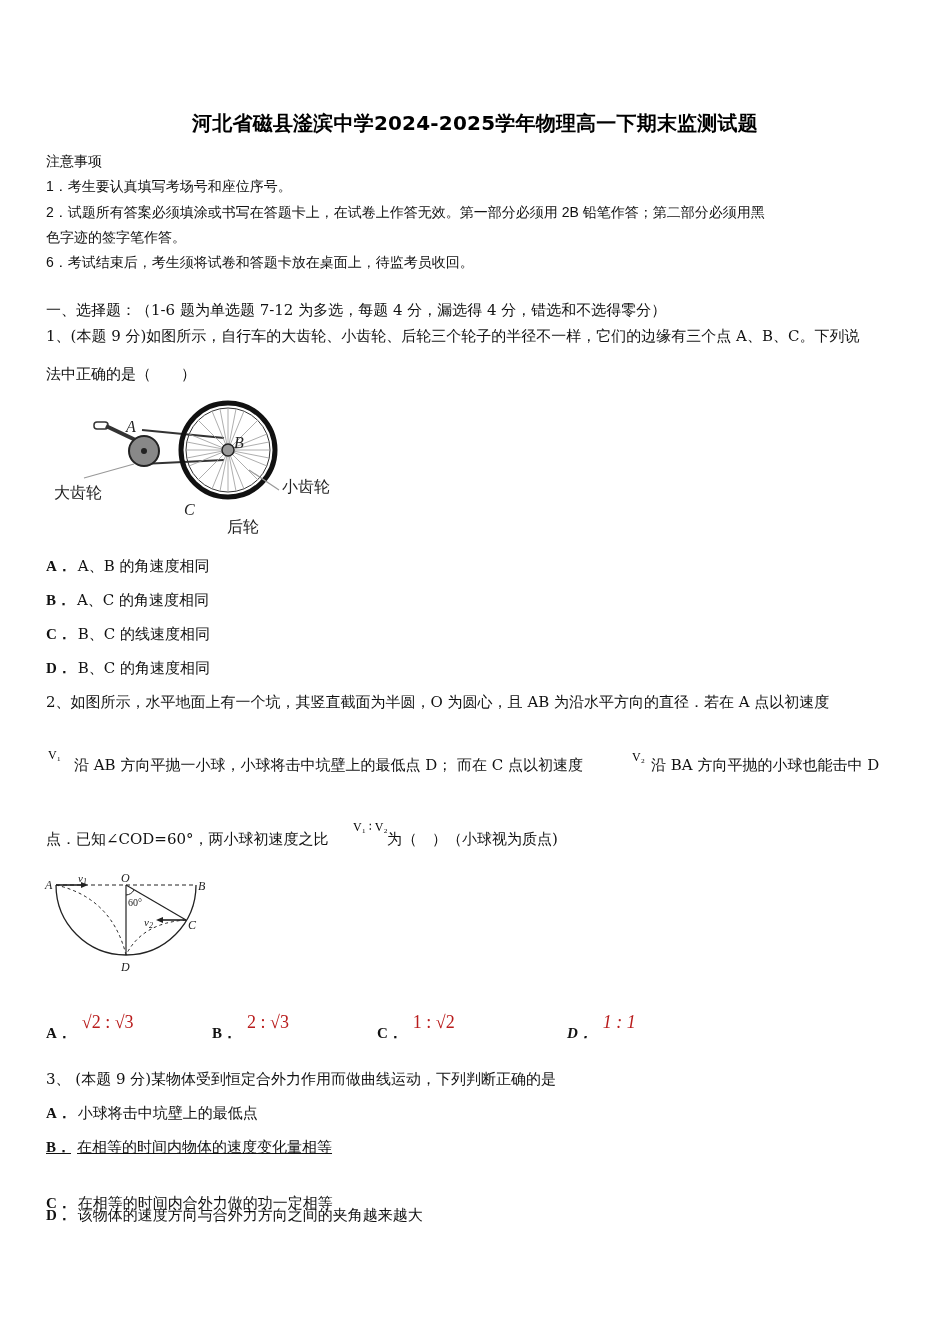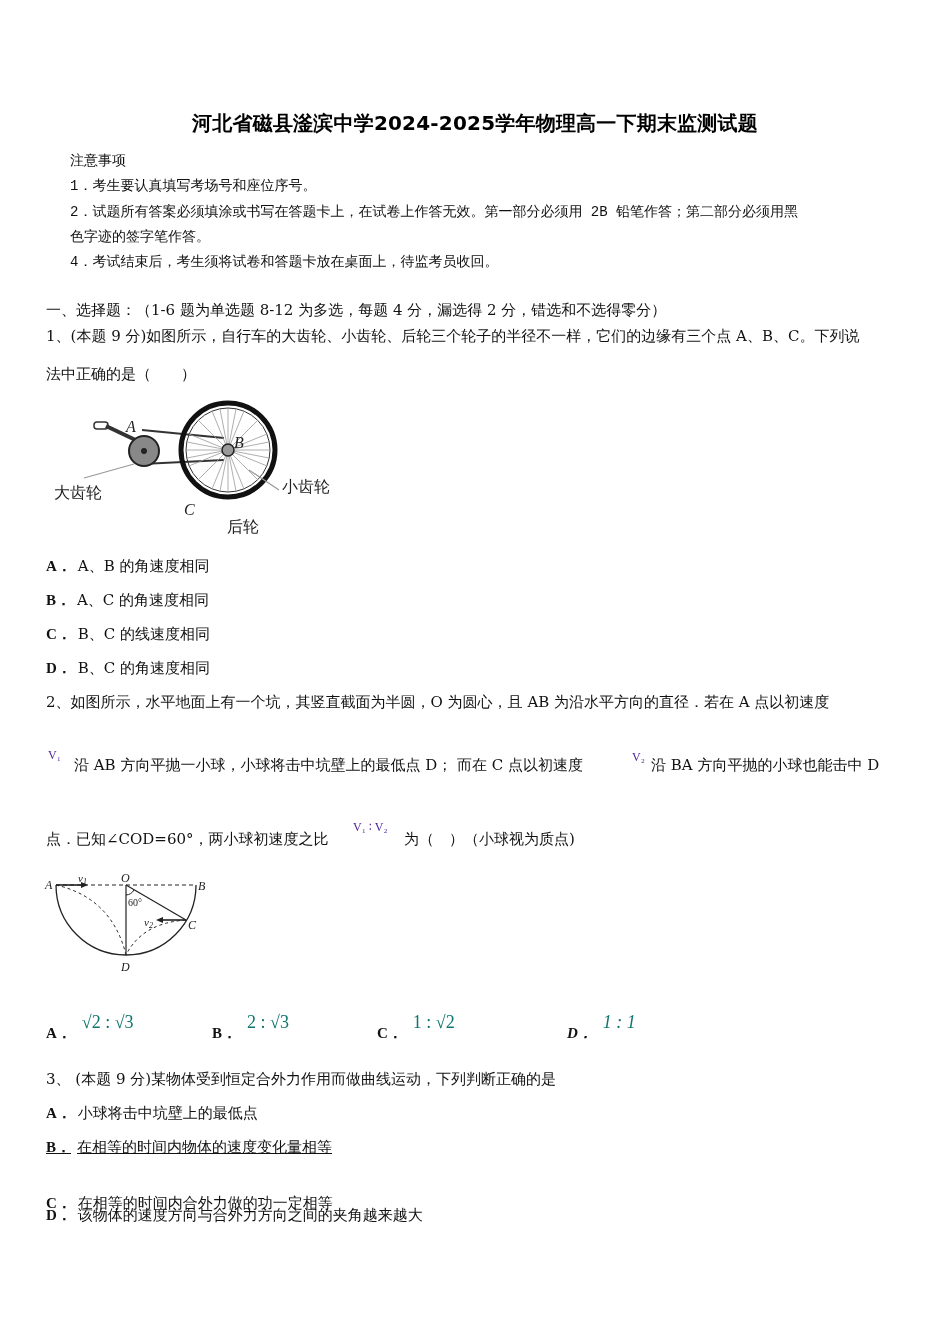--- a/index.html
+++ b/index.html
@@ -8,45 +8,45 @@
       font-family: "DejaVu Serif", "Liberation Serif", serif;
       color: #111;
     }
     .abs { position: absolute; }
     .title {
       left: 0; width: 950px; top: 110px; text-align: center;
       font-family: "DejaVu Sans", "Liberation Sans", sans-serif;
       font-weight: bold; font-size: 20px; letter-spacing: 0.2px; color: #000;
     }
     .line { left: 46px; font-size: 14.5px; line-height: 20px; white-space: nowrap; }
-    .notice { font-family: Liberation Mono, monospace; font-size: 14px; margin-left: 24px; }
+    .notice { font-family: Liberation Sans, sans-serif; font-size: 14px; }
     .q { font-size: 15px; }
     .opt { font-size: 15px; }
     .opt b { font-family: "Liberation Serif", serif; font-weight: bold; margin-right: 6px; }
-    .sup { font-family: "Liberation Serif", serif; color: #4c1d95; font-size: 12px; position: absolute; text-align: right; }
+    .sup { font-family: "Liberation Serif", serif; color: #000000; font-size: 12px; position: absolute; text-align: right; }
     .mathopt { position: absolute; font-family: "Liberation Serif", serif; }
     .mathopt b { font-weight: bold; font-size: 15px; }
-    .mathopt .expr { font-size: 18px; color: #0f766e; position: relative; top: -10px; margin-left: 10px; }
+    .mathopt .expr { font-size: 18px; color: #b91c1c; position: relative; top: -10px; margin-left: 10px; }
     .fig { position: absolute; background: #fff; }
     .lbl { font-family: "DejaVu Sans", sans-serif; font-size: 16px; fill: #222; }
     .ital { font-family: "Liberation Serif", serif; font-style: italic; font-size: 16px; fill: #222; }
     .ital-s { font-family: "Liberation Serif", serif; font-style: italic; font-size: 11px; fill: #222; }
   </style>
 </head>
 <body>
 
 <div class="abs title">河北省磁县滏滨中学2024-2025学年物理高一下期末监测试题</div>
 
 <div class="abs line notice" style="top:151px;">注意事项</div>
 <div class="abs line notice" style="top:176px;">1．考生要认真填写考场号和座位序号。</div>
 <div class="abs line notice" style="top:202px;">2．试题所有答案必须填涂或书写在答题卡上，在试卷上作答无效。第一部分必须用 2B 铅笔作答；第二部分必须用黑</div>
 <div class="abs line notice" style="top:227px;">色字迹的签字笔作答。</div>
-<div class="abs line notice" style="top:252px;">4．考试结束后，考生须将试卷和答题卡放在桌面上，待监考员收回。</div>
+<div class="abs line notice" style="top:252px;">6．考试结束后，考生须将试卷和答题卡放在桌面上，待监考员收回。</div>
 
-<div class="abs line q" style="top:300px;">一、选择题：（1-6 题为单选题 8-12 为多选，每题 4 分，漏选得 2 分，错选和不选得零分）</div>
+<div class="abs line q" style="top:300px;">一、选择题：（1-6 题为单选题 7-12 为多选，每题 4 分，漏选得 4 分，错选和不选得零分）</div>
 
 <div class="abs line q" style="top:326px;">1、(本题 9 分)如图所示，自行车的大齿轮、小齿轮、后轮三个轮子的半径不一样，它们的边缘有三个点 A、B、C。下列说</div>
 <div class="abs line q" style="top:364px;">法中正确的是（　　）</div>
 
 <div class="fig" style="left:44px; top:390px; width:300px; height:150px;">
   <svg width="300" height="150" viewBox="0 0 300 150">
 
     <rect x="50" y="32" width="14" height="7" rx="3" fill="#fff" stroke="#333" stroke-width="1.5"></rect>
     <line x1="62" y1="36" x2="100" y2="54" stroke="#333" stroke-width="4"></line>
 
@@ -95,21 +95,21 @@
 
 <div class="abs line q" style="top:692px;">2、如图所示，水平地面上有一个坑，其竖直截面为半圆，O 为圆心，且 AB 为沿水平方向的直径．若在 A 点以初速度</div>
 
 <span class="sup" style="left:48px; top:748px;">V₁</span>
 <div class="abs line q" style="left:74px; top:755px;">沿 AB 方向平抛一小球，小球将击中坑壁上的最低点 D；  而在 C 点以初速度</div>
 <span class="sup" style="left:632px; top:750px;">V₂</span>
 <div class="abs line q" style="left:651px; top:755px;">沿 BA 方向平抛的小球也能击中 D</div>
 
 <div class="abs line q" style="top:829px;">点．已知∠COD=60°，两小球初速度之比</div>
 <span class="sup" style="left:353px; top:820px;">V₁ ∶ V₂</span>
-<div class="abs line q" style="left:404px; top:829px;">为（　）（小球视为质点)</div>
+<div class="abs line q" style="left:387px; top:829px;">为（　）（小球视为质点)</div>
 
 <div class="fig" style="left:42px; top:868px; width:175px; height:110px;">
   <svg width="175" height="110" viewBox="0 0 175 110">
 
     <line x1="14" y1="17" x2="154" y2="17" stroke="#222" stroke-width="1" stroke-dasharray="4,3"></line>
 
     <path d="M14,17 A70,70 0 0 0 154,17" fill="none" stroke="#222" stroke-width="1.3"></path>
 
     <line x1="84" y1="17" x2="84" y2="87" stroke="#222" stroke-width="1.2"></line>
 

